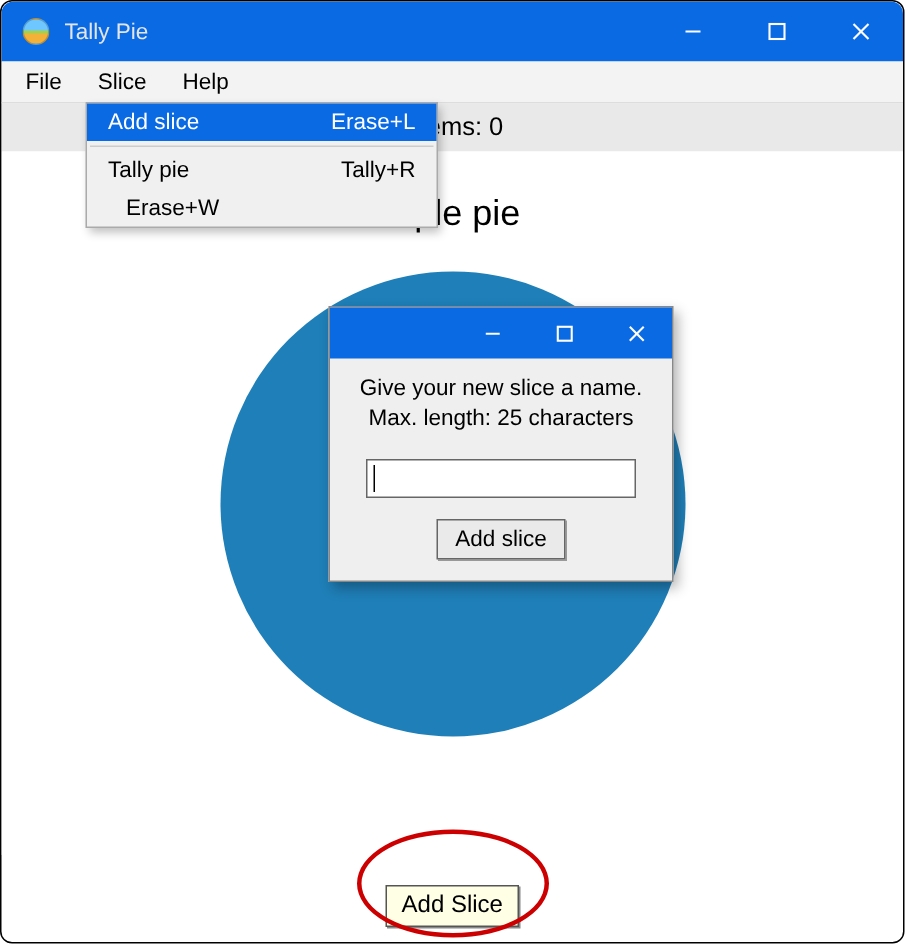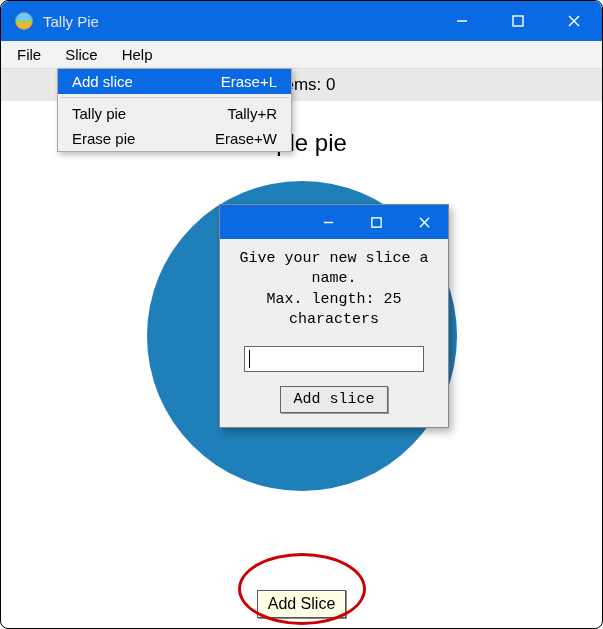--- a/index.html
+++ b/index.html
@@ -86,21 +86,20 @@
   .dd-row .lbl { flex: 1; }
   .dd-row .sc { margin-left: 12px; }
   .dd-sep { height: 1px; background: #ccc; margin: 3px 2px; }
   .dialog {
     position: absolute;
     top: 203px; left: 218px;
     width: 230px;
     background: #efefef;
     border: 1px solid #888;
     box-shadow: 3px 4px 8px rgba(0,0,0,0.3);
-    font-family: Liberation Mono, monospace;
   }
   .dlg-titlebar {
     height: 34px; background: #0a6ae4;
     display: flex; align-items: center;
   }
   .dlg-titlebar .app-icon { margin: 0 6px 0 10px; }
   .dlg-titlebar .spacer { flex: 1; }
   .dlg-btn {
     width: 48px; height: 34px;
     display: flex; align-items: center; justify-content: center;
@@ -192,21 +191,20 @@
   <div class="dd-row sel">
     <span class="lbl">Add slice</span>
     <span class="sc">Erase+L</span>
   </div>
   <div class="dd-sep"></div>
   <div class="dd-row">
     <span class="lbl">Tally pie</span>
     <span class="sc">Tally+R</span>
   </div>
   <div class="dd-row">
-    <span class="lbl">Erase pie</span>
     <span class="sc">Erase+W</span>
   </div>
 </div>
 
 <div class="dialog">
   <div class="dlg-titlebar">
     <div class="app-icon"></div>
     <div class="spacer"></div>
     <div class="dlg-btn">
       <svg viewBox="0 0 14 14">

